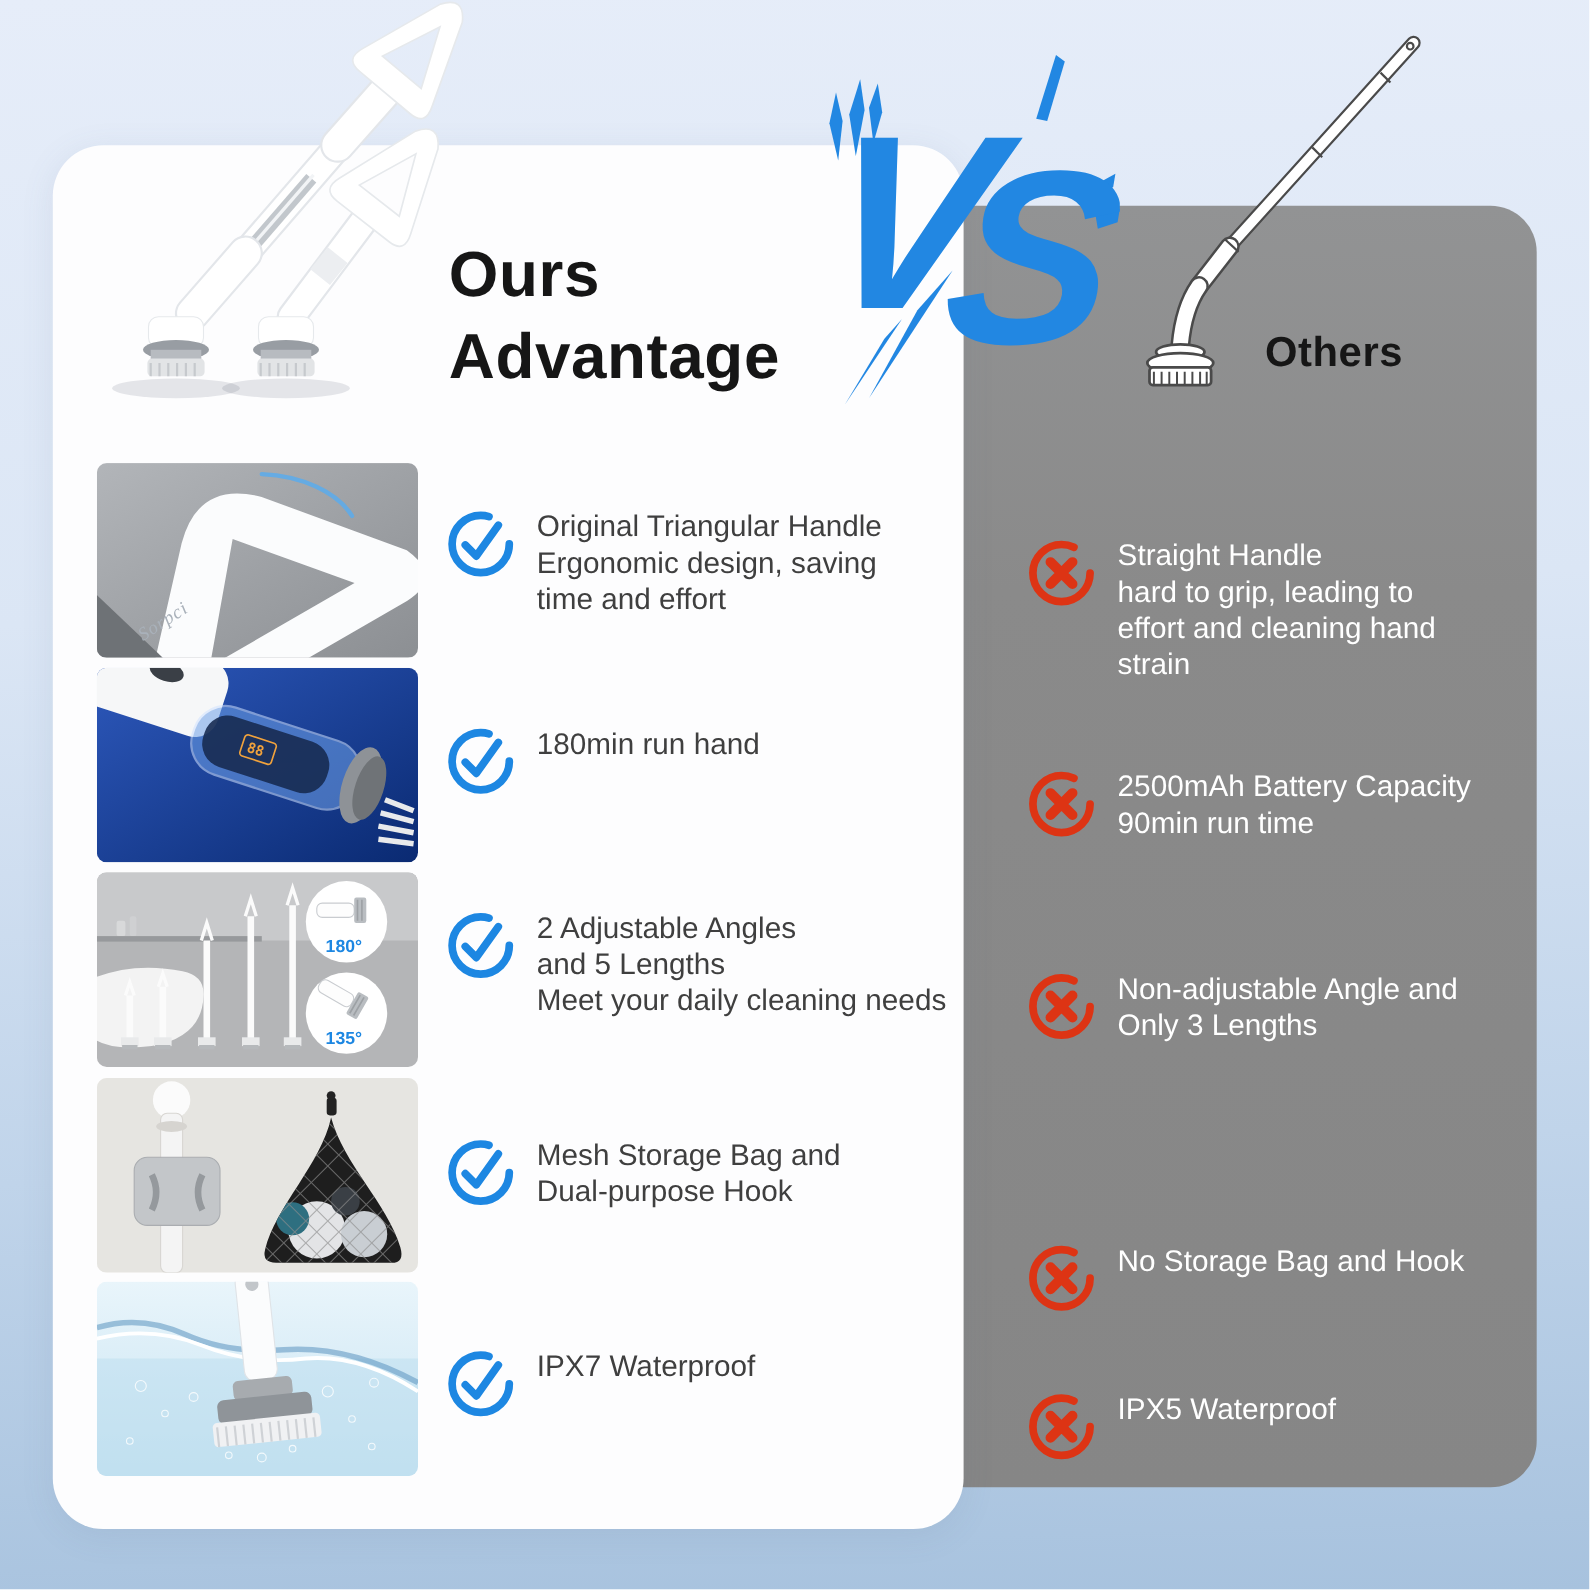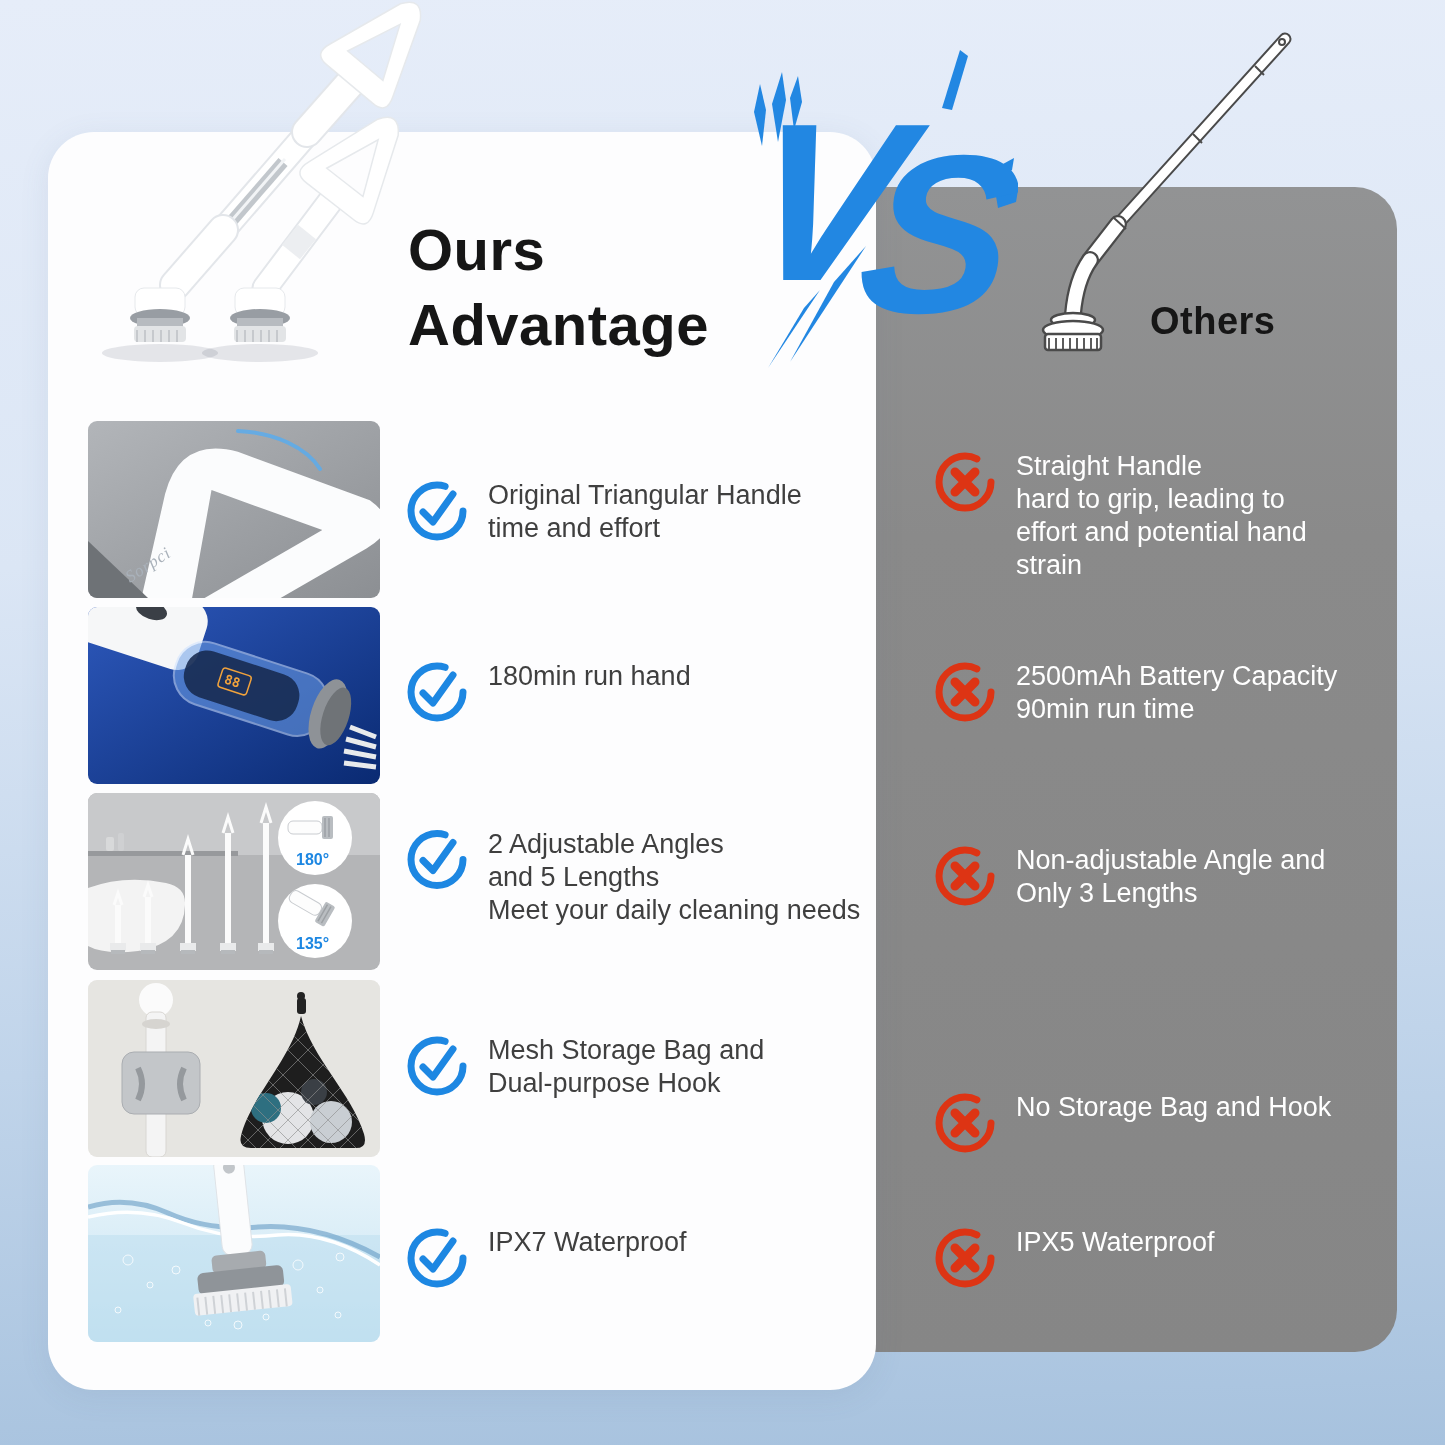--- a/index.html
+++ b/index.html
@@ -16,21 +16,21 @@
   .h-others{position:absolute;left:1150px;top:291px;z-index:4;font-size:38px;line-height:60px;
             font-weight:700;color:var(--heading_ink);letter-spacing:.5px;}
   .vs-wrap{position:absolute;left:746px;top:50px;width:272px;height:318px;z-index:5;}
   .ours-product{position:absolute;left:55px;top:0px;width:400px;height:370px;z-index:6;}
   .others-product{position:absolute;left:950px;top:22px;width:360px;height:340px;z-index:3;}
   .thumb{position:absolute;left:88px;width:292px;height:177px;border-radius:9px;overflow:hidden;z-index:3;}
   .thumb svg{display:block;width:292px;height:177px;}
   .t1{top:421px;} .t2{top:607px;} .t3{top:793px;} .t4{top:980px;} .t5{top:1165px;}
   .feat-row{position:absolute;display:flex;align-items:flex-start;gap:19px;transform:translateY(-50%);z-index:4;}
   .feat-row.left{left:405px;width:462px;}
-  .feat-row.right{left:933px;width:440px;}
+  .feat-row.right{left:933px;width:440px;margin-top:39px;}
   .ck{width:64px;height:64px;flex:0 0 64px;}
   .feat-text{font-size:27px;line-height:33px;}
   .feat-row.left  .feat-text{color:var(--left_text);}
   .feat-row.right .feat-text{color:var(--right_text);}
   .feat-text div{white-space:nowrap;}
   .blue-st{stroke:var(--check_blue);} .red-st{stroke:var(--cross_red);}
   .vs-fill{fill:var(--vs_blue);}
   .angle-label{fill:var(--check_blue);font-weight:700;font-size:16px;font-family:"Liberation Sans",sans-serif;}
   .brand-txt{fill:#a9b1ba;font-size:17px;font-style:italic;font-family:"Liberation Serif",serif;letter-spacing:1px;}
   .seg-txt{fill:#f0a23c;font-size:13px;font-weight:700;font-family:"DejaVu Sans Mono",monospace;}
@@ -297,20 +297,21 @@
     </svg>
   </div>
 
   <div class="feat-row left" style="top:512px">
     <svg class="ck" viewBox="0 0 64 64">
       <circle class="blue-st" cx="32" cy="32" r="26" fill="none" stroke-width="7" stroke-linecap="round" stroke-dasharray="130 34"></circle>
       <path class="blue-st" d="M18 33 L28 43 L48 15" fill="none" stroke-width="7" stroke-linecap="round" stroke-linejoin="round"></path>
     </svg>
     <div class="feat-text">
       <div>Original Triangular Handle</div>
+      <div>Ergonomic design, saving</div>
       <div>time and effort</div>
     </div>
   </div>
 
   <div class="feat-row left" style="top:692px">
     <svg class="ck" viewBox="0 0 64 64">
       <circle class="blue-st" cx="32" cy="32" r="26" fill="none" stroke-width="7" stroke-linecap="round" stroke-dasharray="130 34"></circle>
       <path class="blue-st" d="M18 33 L28 43 L48 15" fill="none" stroke-width="7" stroke-linecap="round" stroke-linejoin="round"></path>
     </svg>
     <div class="feat-text">
@@ -352,21 +353,21 @@
   </div>
 
   <div class="feat-row right" style="top:516px">
     <svg class="ck" viewBox="0 0 64 64">
       <circle class="red-st" cx="32" cy="32" r="26" fill="none" stroke-width="7" stroke-linecap="round" stroke-dasharray="134 30"></circle>
       <path class="red-st" d="M22 22 L42 42 M42 22 L22 42" fill="none" stroke-width="9" stroke-linecap="round"></path>
     </svg>
     <div class="feat-text">
       <div>Straight Handle</div>
       <div>hard to grip, leading to</div>
-      <div>effort and potential hand</div>
+      <div>effort and cleaning hand</div>
       <div>strain</div>
     </div>
   </div>
 
   <div class="feat-row right" style="top:693px">
     <svg class="ck" viewBox="0 0 64 64">
       <circle class="red-st" cx="32" cy="32" r="26" fill="none" stroke-width="7" stroke-linecap="round" stroke-dasharray="134 30"></circle>
       <path class="red-st" d="M22 22 L42 42 M42 22 L22 42" fill="none" stroke-width="9" stroke-linecap="round"></path>
     </svg>
     <div class="feat-text">

